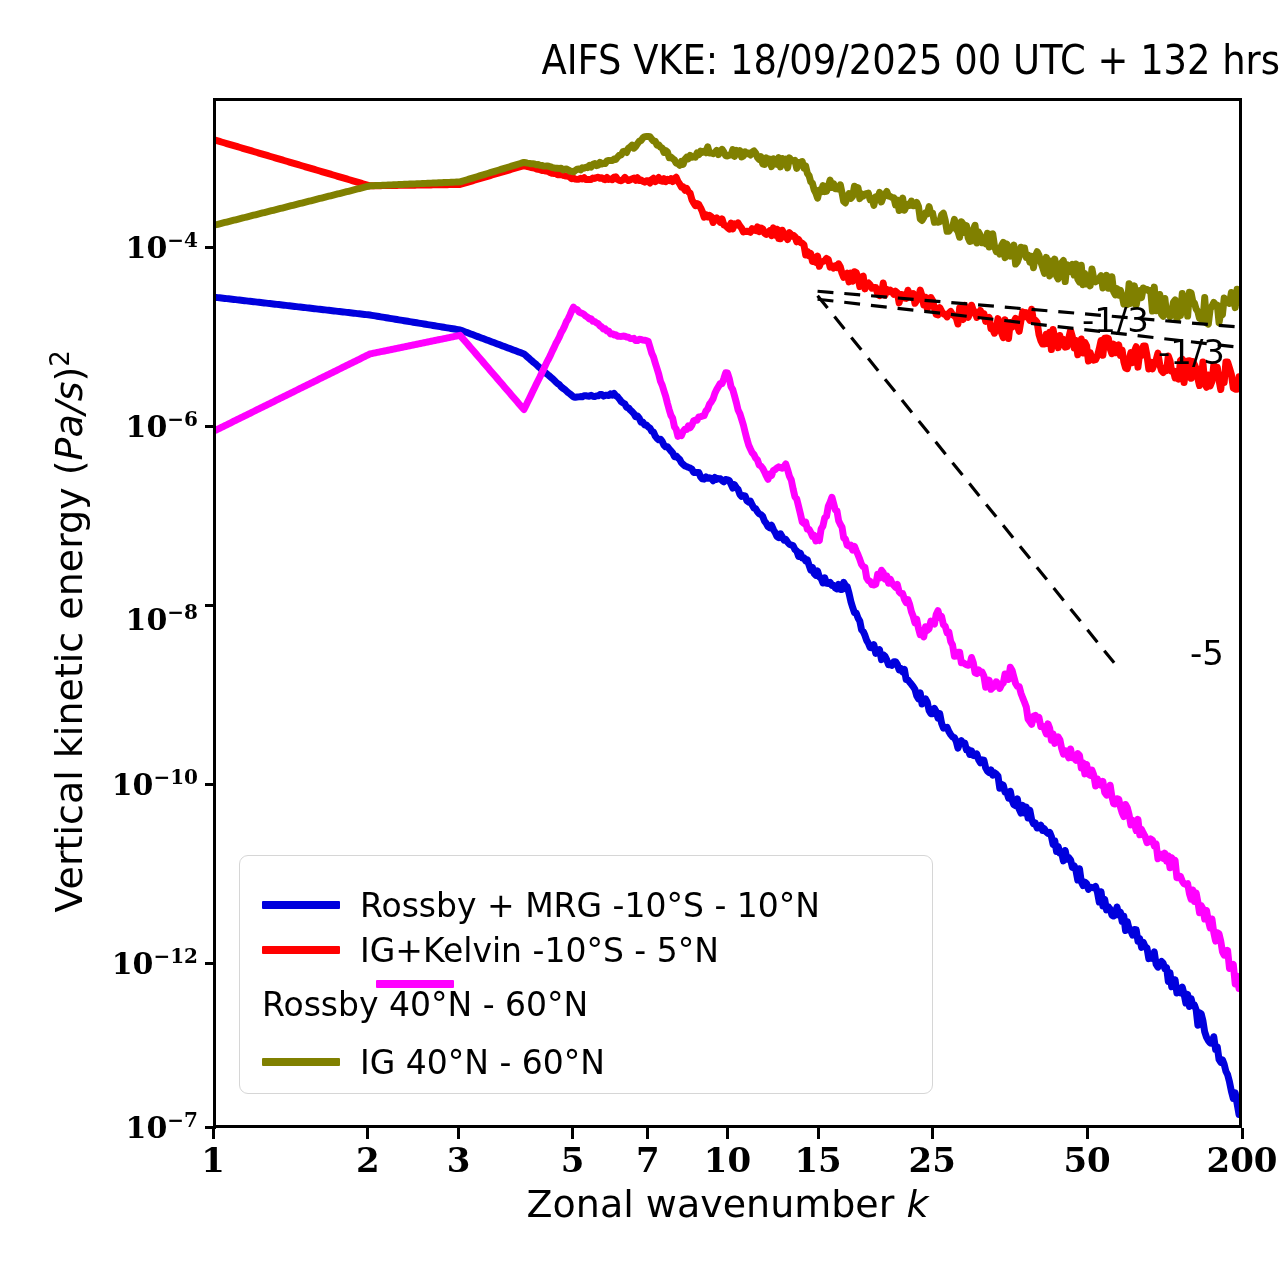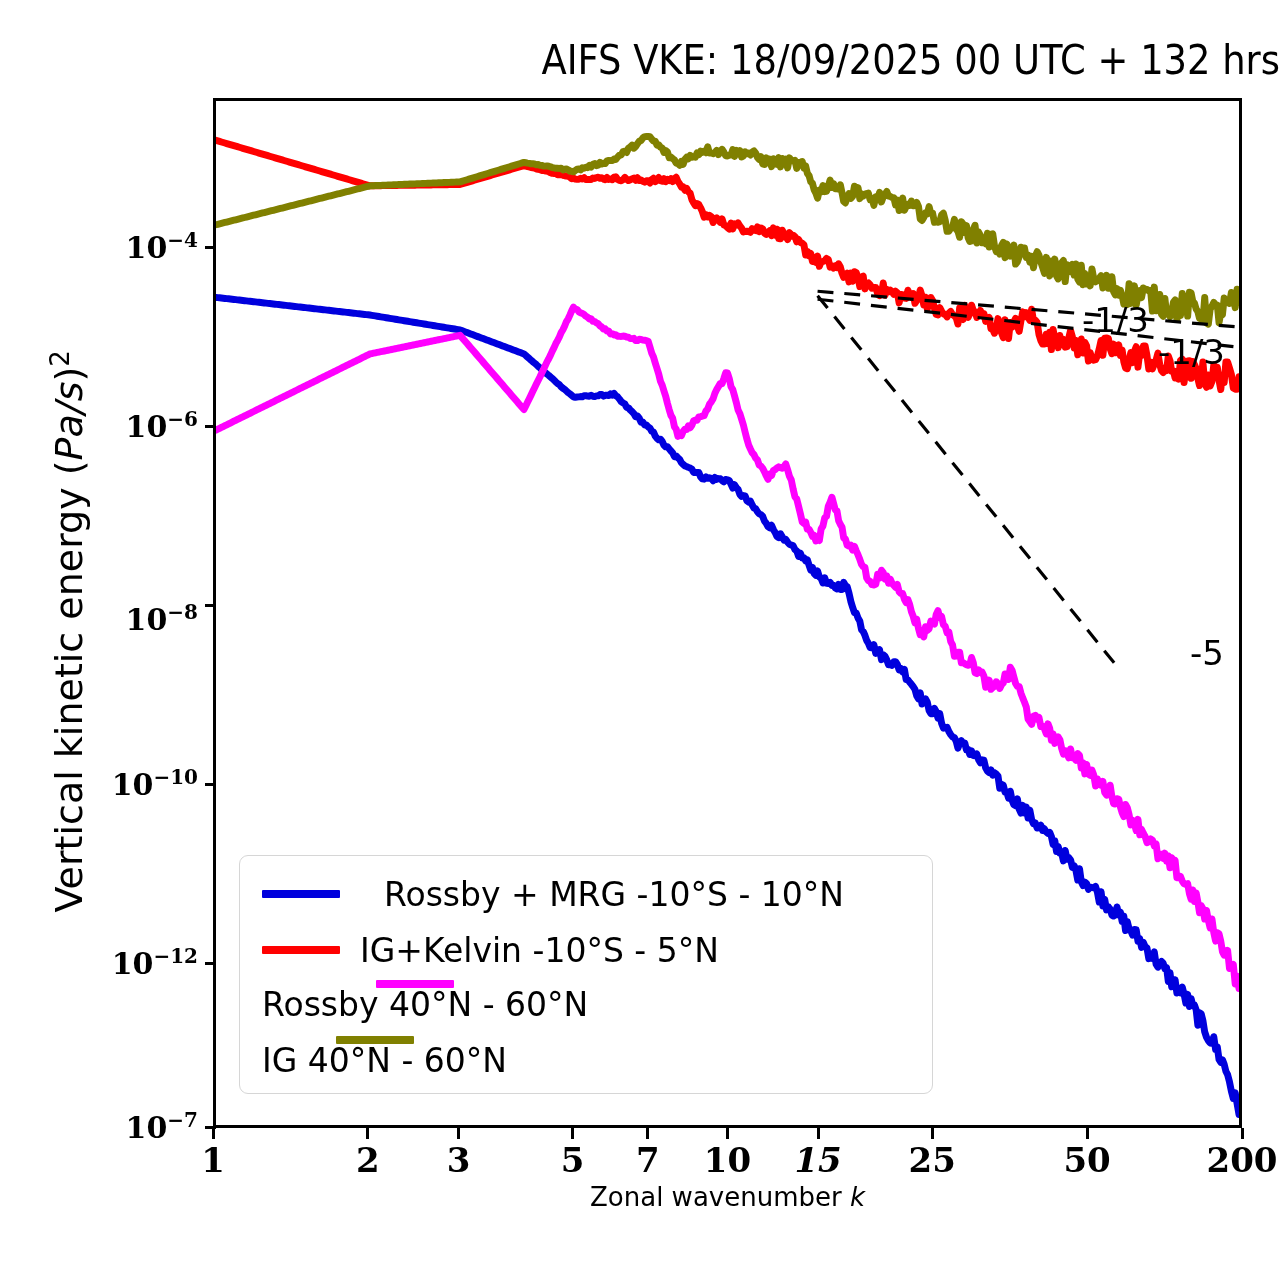--- a/index.html
+++ b/index.html
@@ -30,21 +30,21 @@
   }
   .ytick-mark{position:absolute;left:205px;width:11px;height:3px;background:#000;}
   .xtick-mark{position:absolute;top:1128px;width:3px;height:11px;background:#000;}
 
   #ylabel{
     position:absolute;left:-402px;top:608px;width:940px;text-align:center;
     font-size:38px;color:#000;transform:rotate(-90deg);white-space:nowrap;
   }
   #xlabel{
     position:absolute;left:213px;top:1182px;width:1029px;text-align:center;
-    font-size:26px;color:#000;white-space:nowrap;
+    font-size:38px;color:#000;white-space:nowrap;
   }
   .it{font-style:italic;}
 
   #pressure-annotation{
     position:absolute;left:248px;top:775px;font-size:34px;color:#000;white-space:nowrap;
   }
 
   .slope-label{position:absolute;font-size:34px;color:#000;white-space:nowrap;
     font-family:"DejaVu Sans",sans-serif;}
 
@@ -105,45 +105,45 @@
       <div class="xtick-label" style="left: 367.88px;">2</div>
       <div class="xtick-mark" style="left: 456.979px;"></div>
       <div class="xtick-label" style="left: 458.479px;">3</div>
       <div class="xtick-mark" style="left: 571.12px;"></div>
       <div class="xtick-label" style="left: 572.62px;">5</div>
       <div class="xtick-mark" style="left: 646.303px;"></div>
       <div class="xtick-label" style="left: 647.803px;">7</div>
       <div class="xtick-mark" style="left: 726px;"></div>
       <div class="xtick-label" style="left: 727.5px;">10</div>
       <div class="xtick-mark" style="left: 816.599px;"></div>
-      <div class="xtick-label" style="left: 818.099px; font-style: italic;">15</div>
+      <div class="xtick-label" style="left: 818.099px;">15</div>
       <div class="xtick-mark" style="left: 930.74px;"></div>
       <div class="xtick-label" style="left: 932.24px;">25</div>
       <div class="xtick-mark" style="left: 1085.62px;"></div>
       <div class="xtick-label" style="left: 1087.12px;">50</div>
       <div class="xtick-mark" style="left: 1240.5px;"></div>
       <div class="xtick-label" style="left: 1242px;">200</div>
     </div>
 
   <div class="slope-label" style="left:1082px;top:300px;">-1/3</div>
   <div class="slope-label" style="left:1158px;top:332px;">-1/3</div>
   <div class="slope-label" style="left:1190px;top:633px;">-5</div>
 
   <div id="legend-box">
-    <div class="legend-row" style="top:12px;gap:24px;">
+    <div class="legend-row" style="top:23px;">
       <div class="legend-swatch" id="sw0" style="background: rgb(0, 0, 221);"></div>
       <div class="legend-text">Rossby + MRG -10°S - 10°N</div>
     </div>
     <div class="legend-row" style="top:68px;">
       <div class="legend-swatch" id="sw1" style="background: rgb(255, 0, 0);"></div>
       <div class="legend-text">IG+Kelvin -10°S - 5°N</div>
     </div>
     <div class="legend-row" style="top:124px;flex-direction:column;">
       <div class="legend-swatch" id="sw2" style="background: rgb(255, 0, 255);"></div>
       <div class="legend-text">Rossby 40°N - 60°N</div>
     </div>
-    <div class="legend-row" style="top:180px;flex-direction:column;">
+    <div class="legend-row" style="top:180px;">
       <div class="legend-swatch" id="sw3" style="background: rgb(128, 128, 0);"></div>
       <div class="legend-text">IG 40°N - 60°N</div>
     </div>
   </div>
 
 </div>
 
 </body></html>

